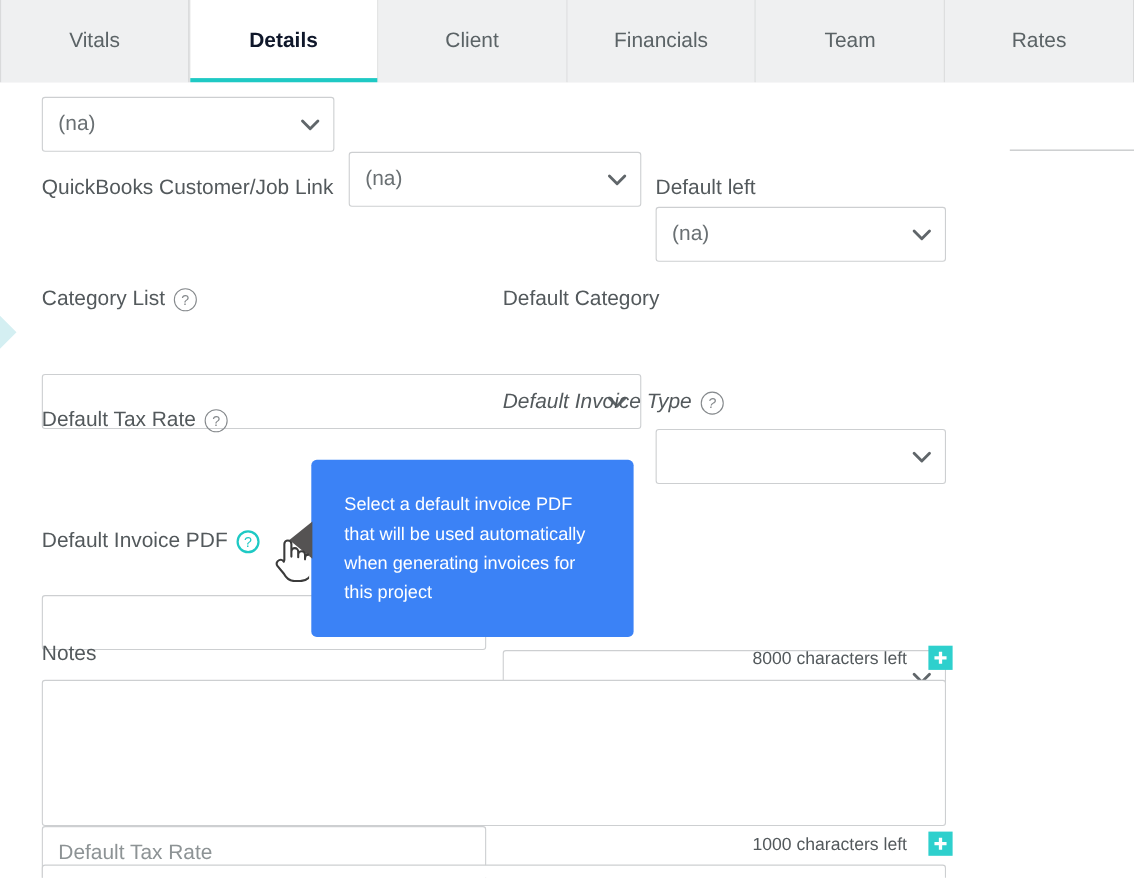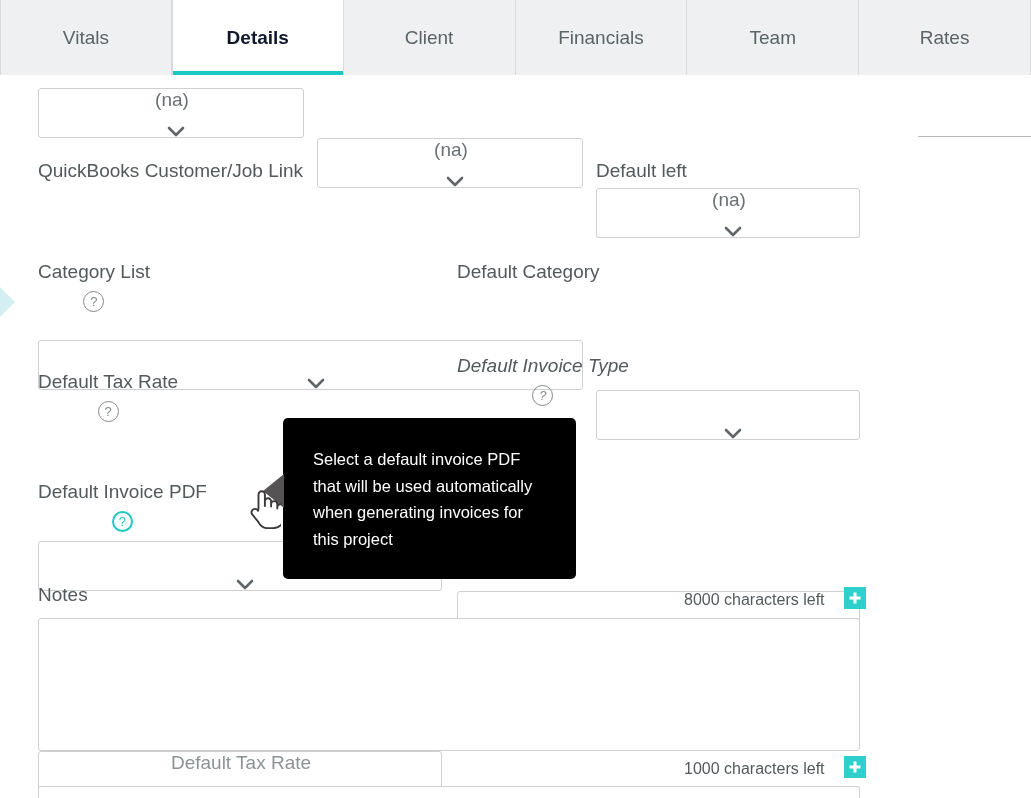--- a/index.html
+++ b/index.html
@@ -90,21 +90,20 @@
     position: absolute;
     top: 75px; left: 0;
     width: 1031px;
     height: 723px;
     background: #ffffff;
   }
 
   .fld {
     position: absolute;
     box-sizing: border-box;
-    flex-direction: column;
   }
 
   .lbl {
     font-size: 19px;
     color: #53595c;
     white-space: nowrap;
     display: flex;
     align-items: center;
     gap: 8px;
   }
@@ -189,21 +188,21 @@
   }
   .plusbtn svg { display: block; }
 
   
   .tooltip {
     position: absolute;
     left: 283px;
     top: 418px;
     width: 293px;
     min-height: 156px;
-    background: #000000;
+    background: #3b82f6;
     border-radius: 5px;
     color: #ffffff;
     font-size: 16.5px;
     line-height: 1.62;
     padding: 28px 34px 26px 30px;
     box-sizing: border-box;
     z-index: 40;
   }
   .tooltip::before {
     content: "";

